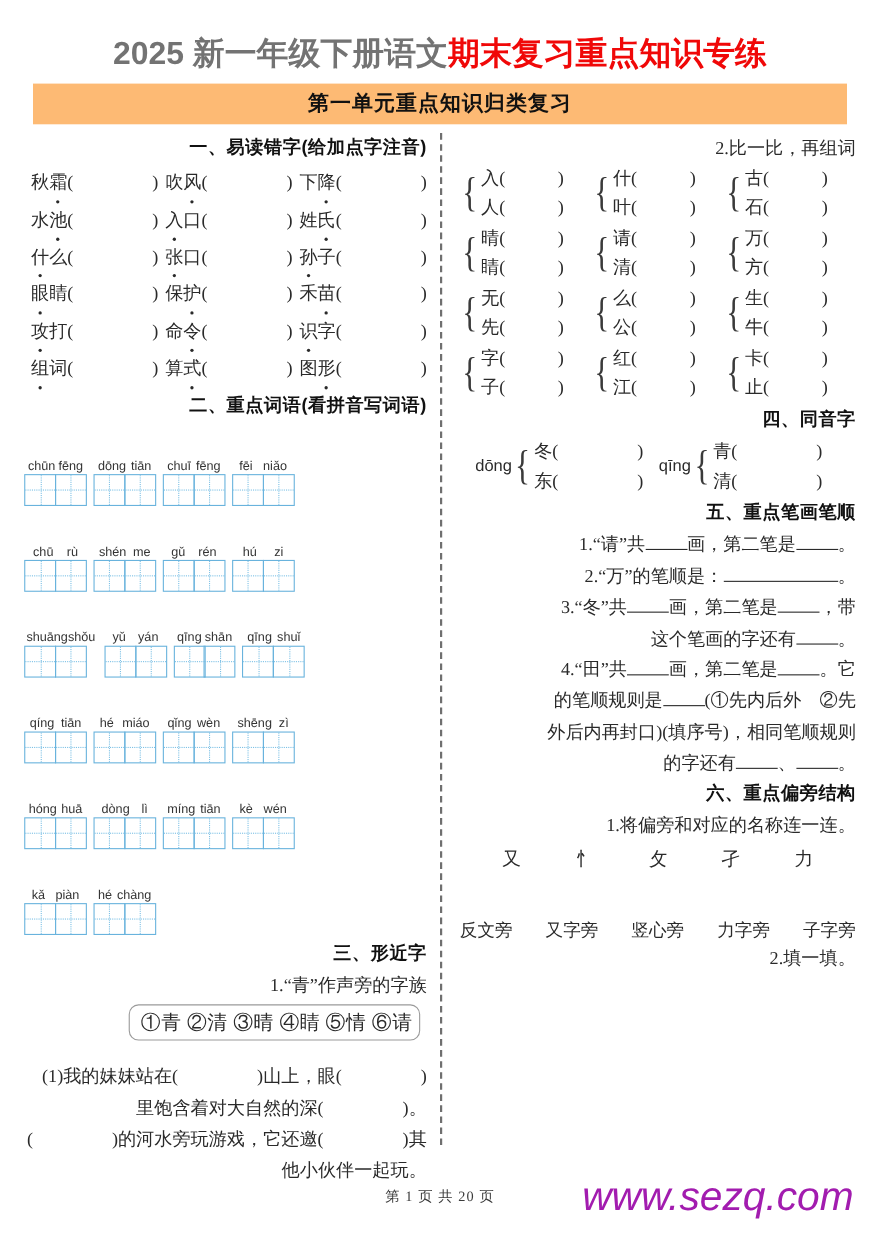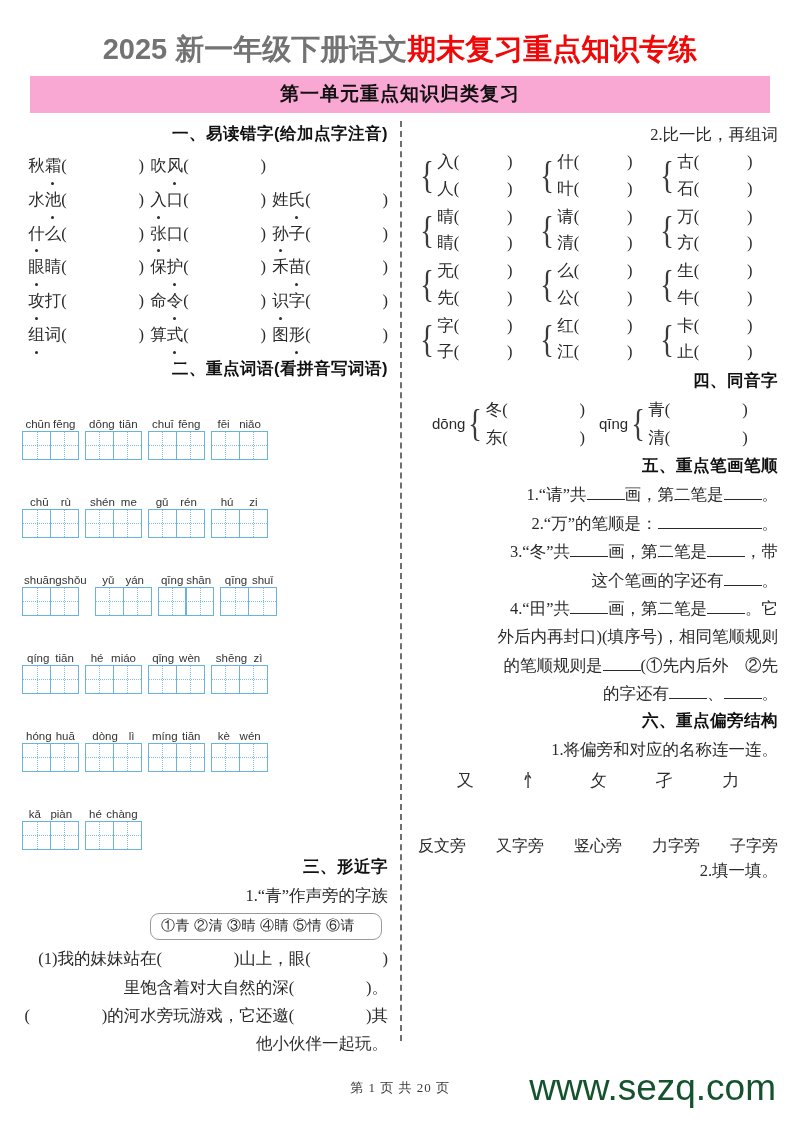--- a/index.html
+++ b/index.html
@@ -22,21 +22,21 @@
     letter-spacing: 0px;
     padding-top: 34px;
     white-space: nowrap;
     line-height: 1.1;
   }
   .title .blk { color: #737373; }
   .title .red { color: #f00808; }
 
   .banner {
     margin: 10px 30px 0 30px;
-    background: #f9a8d4;
+    background: #fdba74;
     color: #111111;
     text-align: center;
     font-family: "Liberation Sans", "DejaVu Sans", sans-serif;
     font-weight: bold;
     font-size: 19px;
     padding: 5px 0 6px 0;
     letter-spacing: 1px;
   }
 
   
@@ -116,23 +116,23 @@
     content: "";
     position: absolute;
     top: 0; bottom: 0; left: 50%;
     border-left: 1px dotted #7cc0e5;
   }
 
   
   .optbox {
     border: 1px solid #9a9a9a;
     border-radius: 9px;
-    padding: 3px 26px 4px 10px;
-    margin: 3px 6px 5px 12px;
-    font-size: 14px;
+    padding: 3px 6px 4px 10px;
+    margin: 3px 6px 19px 12px;
+    font-size: 18px;
     white-space: nowrap;
     letter-spacing: 0.5px;
     display: inline-block;
   }
 
   
   .brace-grid { }
   .brace-row { display: flex; margin-bottom: 1px; }
   .bpair {
     display: flex;
@@ -186,42 +186,44 @@
     text-align: center;
     font-size: 13px;
     color: #3a3a3a;
     letter-spacing: 1px;
   }
   .watermark {
     position: absolute;
     right: 24px; bottom: 22px;
     font-family: "Liberation Sans", "DejaVu Sans", sans-serif;
     font-size: 37px;
-    color: #14532d;
+    color: #a21caf;
     letter-spacing: 0px;
+    font-style: italic;
   }
 </style>
 </head>
 <body>
 
 <div class="title">
   <span class="blk">2025 新一年级下册语文</span><span class="red">期末复习重点知识专练</span>
 </div>
 
 <div class="banner">第一单元重点知识归类复习</div>
 
 <div class="body-cols">
 
   <div class="col col-left">
 
     <h2 class="sec">一、易读错字(给加点字注音)</h2>
     <div id="s1grid">
         <div class="yd-row">
           <div class="yd-cell"><span>秋</span><span class="dotc">霜</span><span>(</span><span class="paren">&nbsp;&nbsp;&nbsp;</span><span>)</span></div>
           <div class="yd-cell"><span>吹</span><span class="dotc">风</span><span>(</span><span class="paren">&nbsp;&nbsp;&nbsp;</span><span>)</span></div>
+          <div class="yd-cell"><span>下</span><span class="dotc">降</span><span>(</span><span class="paren">&nbsp;&nbsp;&nbsp;</span><span>)</span></div>
         </div>
         <div class="yd-row">
           <div class="yd-cell"><span>水</span><span class="dotc">池</span><span>(</span><span class="paren">&nbsp;&nbsp;&nbsp;</span><span>)</span></div>
           <div class="yd-cell"><span></span><span class="dotc">入</span><span>口(</span><span class="paren">&nbsp;&nbsp;&nbsp;</span><span>)</span></div>
           <div class="yd-cell"><span>姓</span><span class="dotc">氏</span><span>(</span><span class="paren">&nbsp;&nbsp;&nbsp;</span><span>)</span></div>
         </div>
         <div class="yd-row">
           <div class="yd-cell"><span></span><span class="dotc">什</span><span>么(</span><span class="paren">&nbsp;&nbsp;&nbsp;</span><span>)</span></div>
           <div class="yd-cell"><span></span><span class="dotc">张</span><span>口(</span><span class="paren">&nbsp;&nbsp;&nbsp;</span><span>)</span></div>
           <div class="yd-cell"><span></span><span class="dotc">孙</span><span>子(</span><span class="paren">&nbsp;&nbsp;&nbsp;</span><span>)</span></div>
@@ -580,24 +582,24 @@
     </div>
     <div class="qline">
       <span>3.“冬”共</span><span class="ul ul4"></span><span>画，第二笔是</span><span class="ul ul4"></span><span>，带</span>
     </div>
     <div class="qline">
       <span>这个笔画的字还有</span><span class="ul ul4"></span><span>。</span>
     </div>
     <div class="qline">
       <span>4.“田”共</span><span class="ul ul4"></span><span>画，第二笔是</span><span class="ul ul4"></span><span>。它</span>
     </div>
+    <div class="qline">
+      <span>的笔顺规则是</span><span class="ul ul4"></span><span>(①先内后外　②先</span>
+    </div>
     <div class="qline">外后内再封口)(填序号)，相同笔顺规则</div>
-    <div class="qline">
-      <span>的笔顺规则是</span><span class="ul ul4"></span><span>(①先内后外　②先</span>
-    </div>
     <div class="qline">
       <span>的字还有</span><span class="ul ul4"></span><span>、</span><span class="ul ul4"></span><span>。</span>
     </div>
 
     <h2 class="sec" style="margin-top:2px">六、重点偏旁结构</h2>
     <div class="qline">1.将偏旁和对应的名称连一连。</div>
     <div class="radicals" id="radrow">
         <span>又</span>
         <span>忄</span>
         <span>攵</span>

